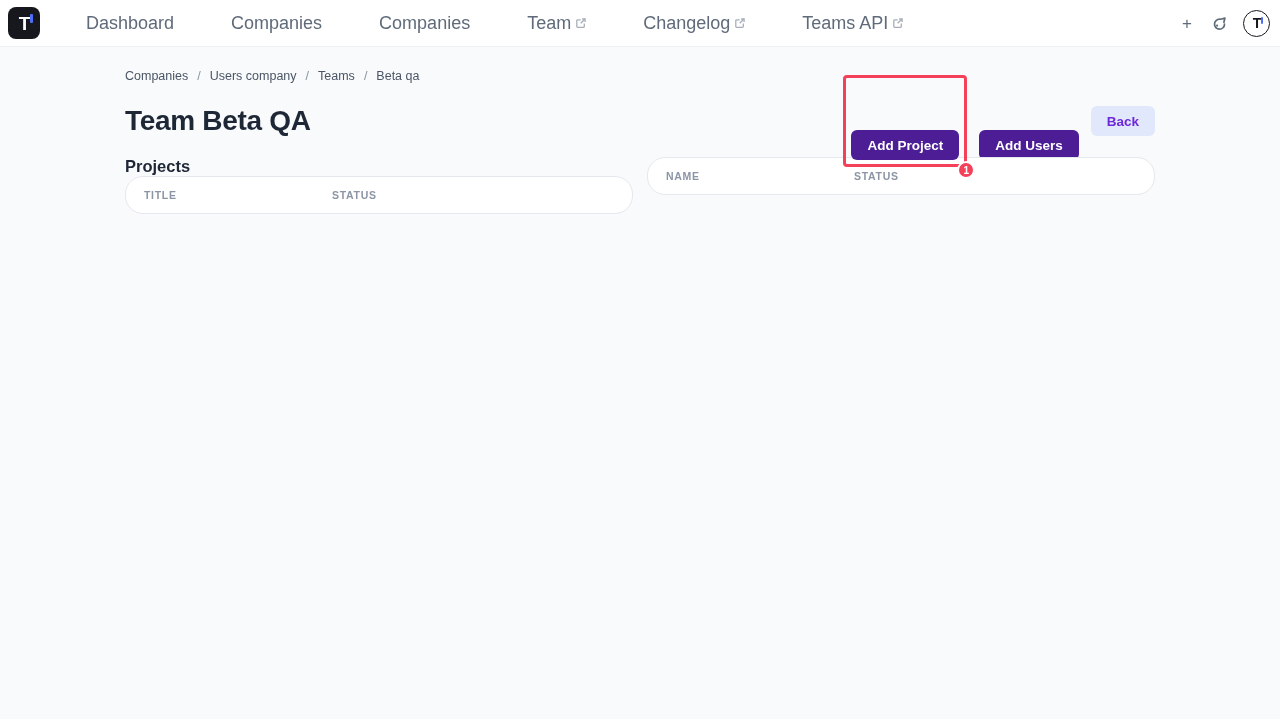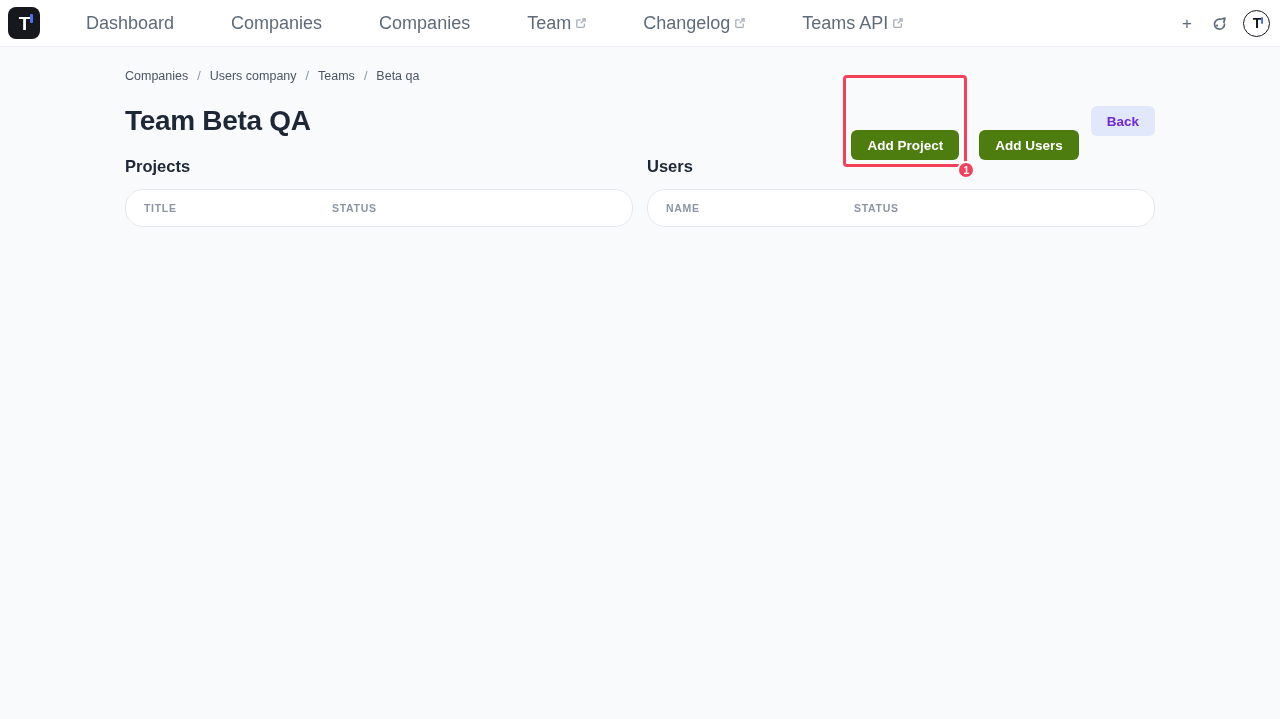--- a/index.html
+++ b/index.html
@@ -86,21 +86,21 @@
   .btn {
     height:30px;
     border:none; border-radius:6px;
     padding:0 16px;
     font-family:"Liberation Sans", sans-serif;
     font-size:13.5px; font-weight:600;
     cursor:pointer;
     display:inline-flex; align-items:center; justify-content:center;
     white-space:nowrap;
   }
-  .btn-green { background:#4d7c0f; color:#ffffff;margin-top:48px; }
+  .btn-green { background:#4c1d95; color:#ffffff;margin-top:48px; }
   .btn-back  { background:#e2e8fb; color:#6d28d9; }
 
   .annotated { position:relative; display:inline-flex; padding:7px 8px; }
   .annotation-rect {
     position:absolute; inset:0;
     border:3px solid #f5405a;
     border-radius:4px;
     pointer-events:none;
   }
   .annotation-badge {
@@ -114,21 +114,20 @@
   }
 
   .sections {
     margin-top:14px;
     display:grid;
     grid-template-columns:508px 508px;
     column-gap:14px;
   }
   .section-heading {
     font-size:16.5px; font-weight:700; color:#1e2735;
-    margin-bottom:13px;
   }
   .card {
     background:#ffffff;
     border:1px solid #e5e8ee;
     border-radius:18px;
     height:38px;
     display:flex; align-items:center;
     padding:0 18px;
   }
   .col-head {
@@ -236,21 +235,20 @@
 
     <section>
       <h2 class="section-heading">Projects</h2>
       <div class="card">
         <span class="col-head col-1">TITLE</span>
         <span class="col-head">STATUS</span>
       </div>
     </section>
 
     <section>
-      <h2 class="section-heading">Users</h2>
       <div class="card">
         <span class="col-head col-1">NAME</span>
         <span class="col-head">STATUS</span>
       </div>
     </section>
 
   </div>
 </main>
 
 </body></html>

